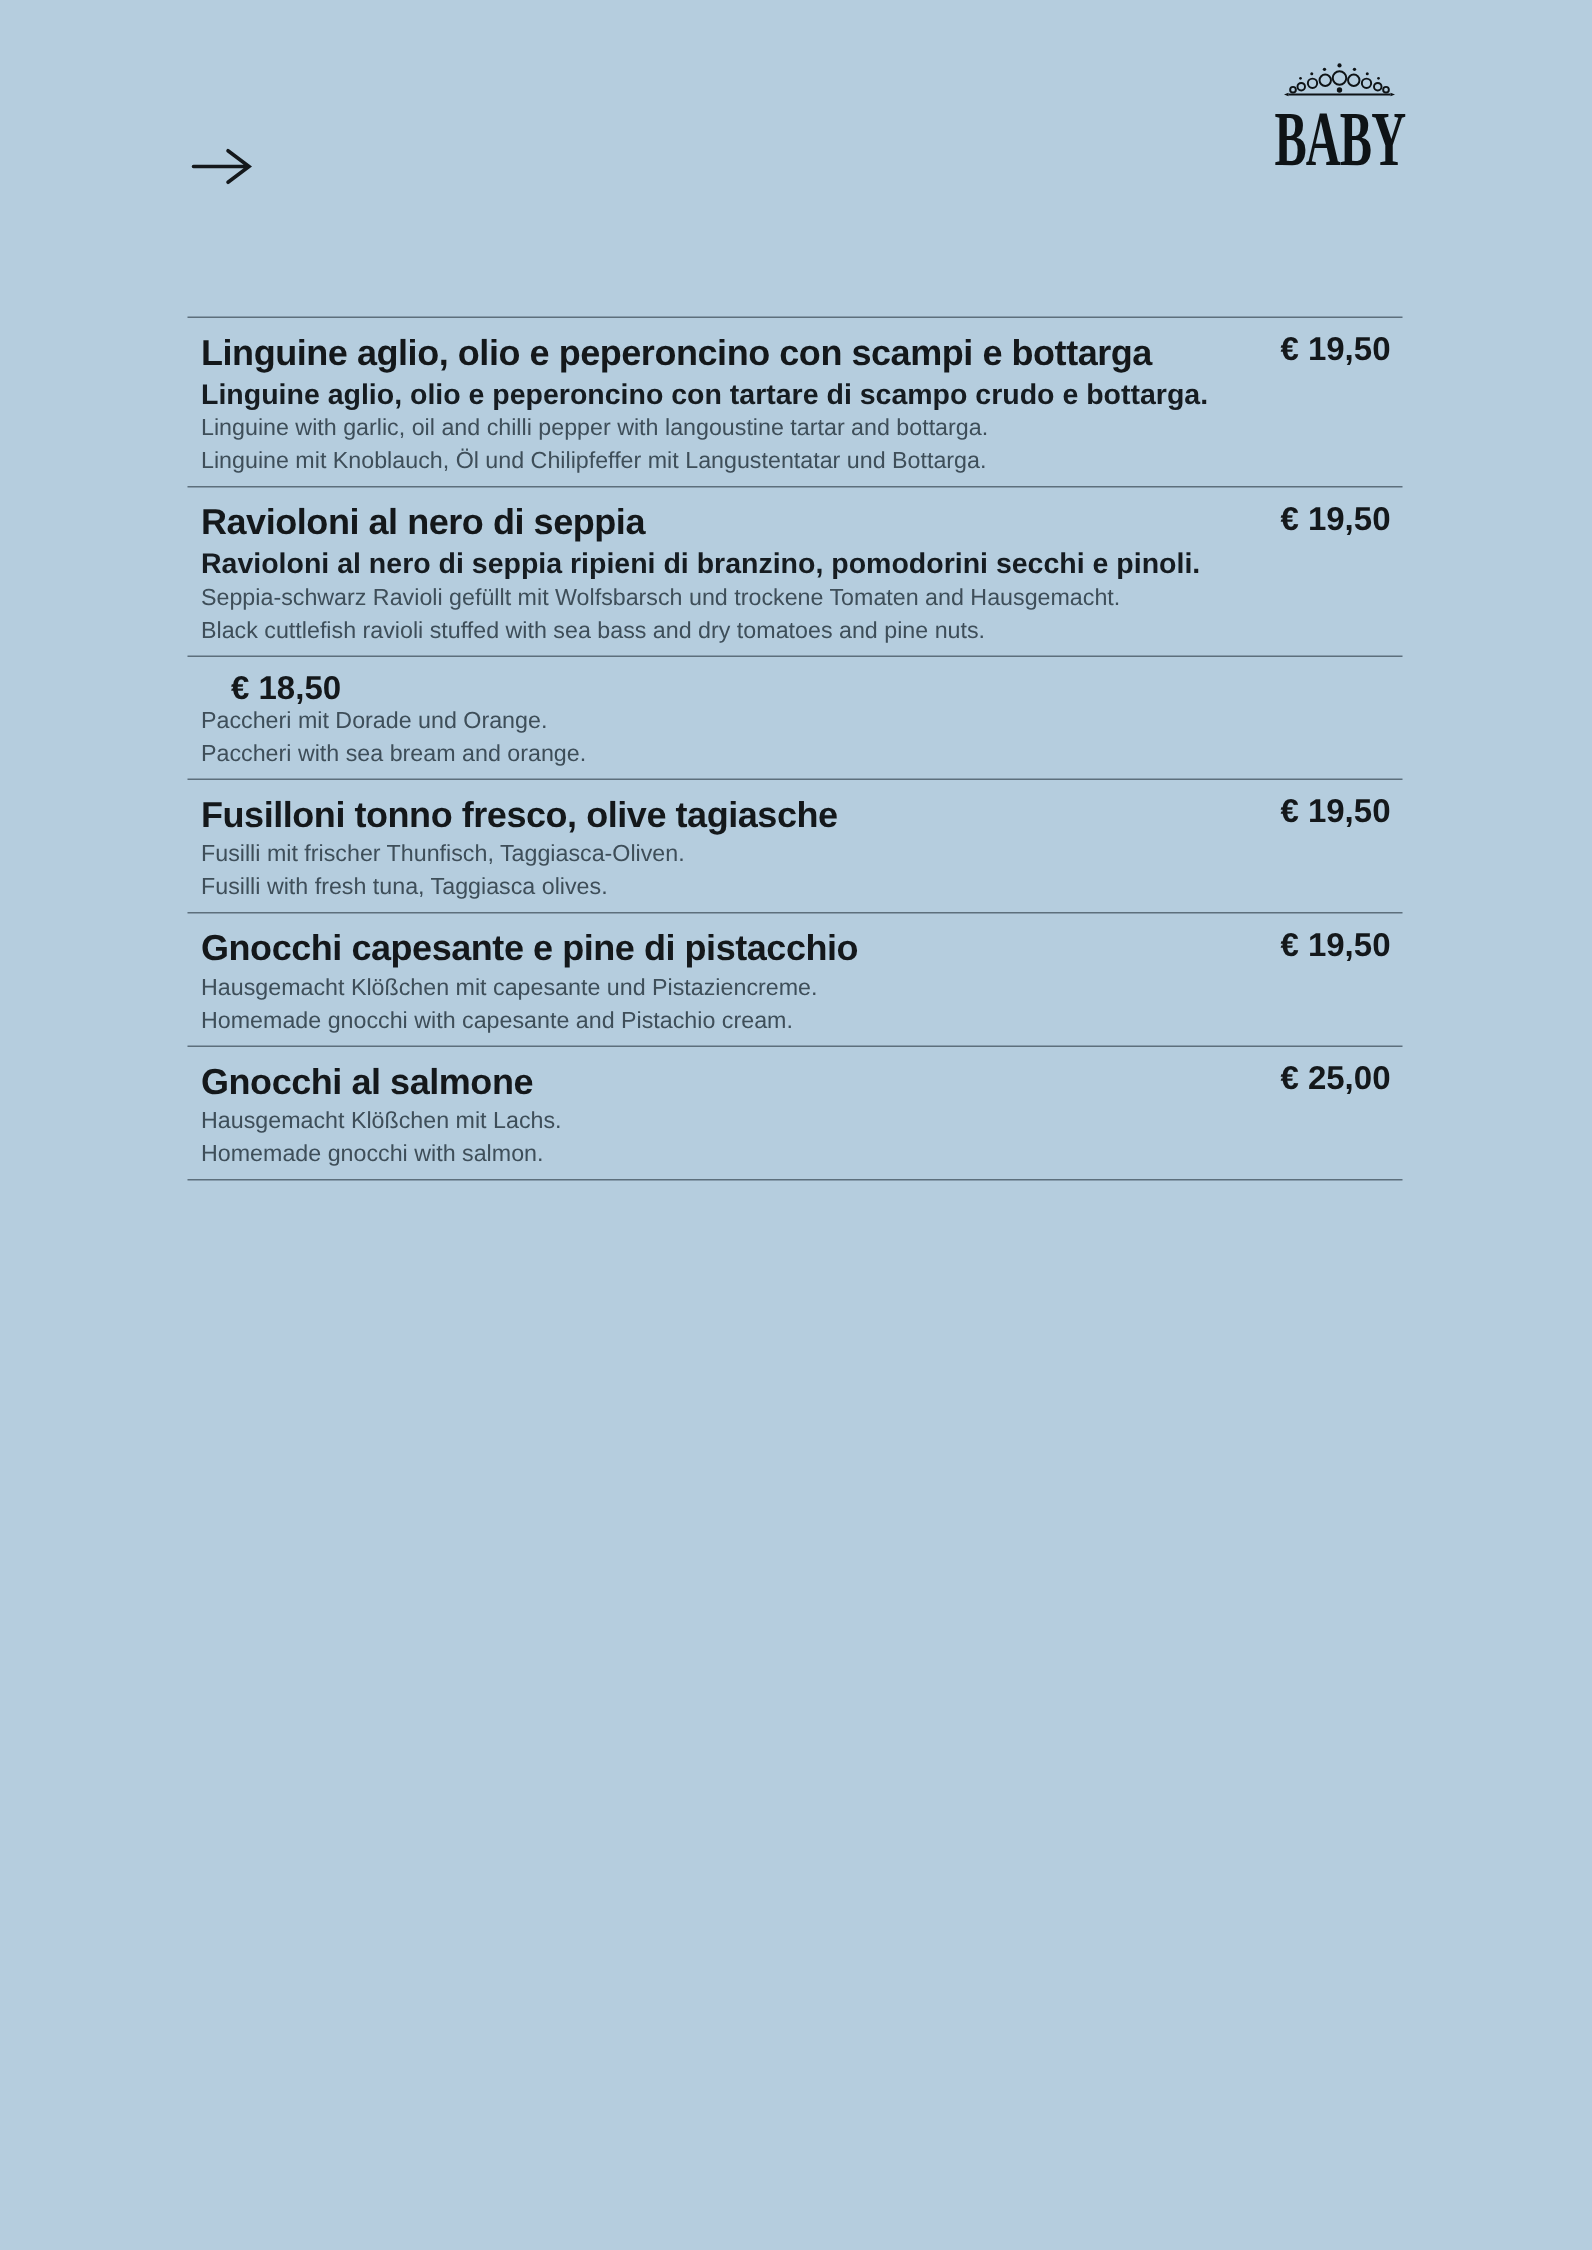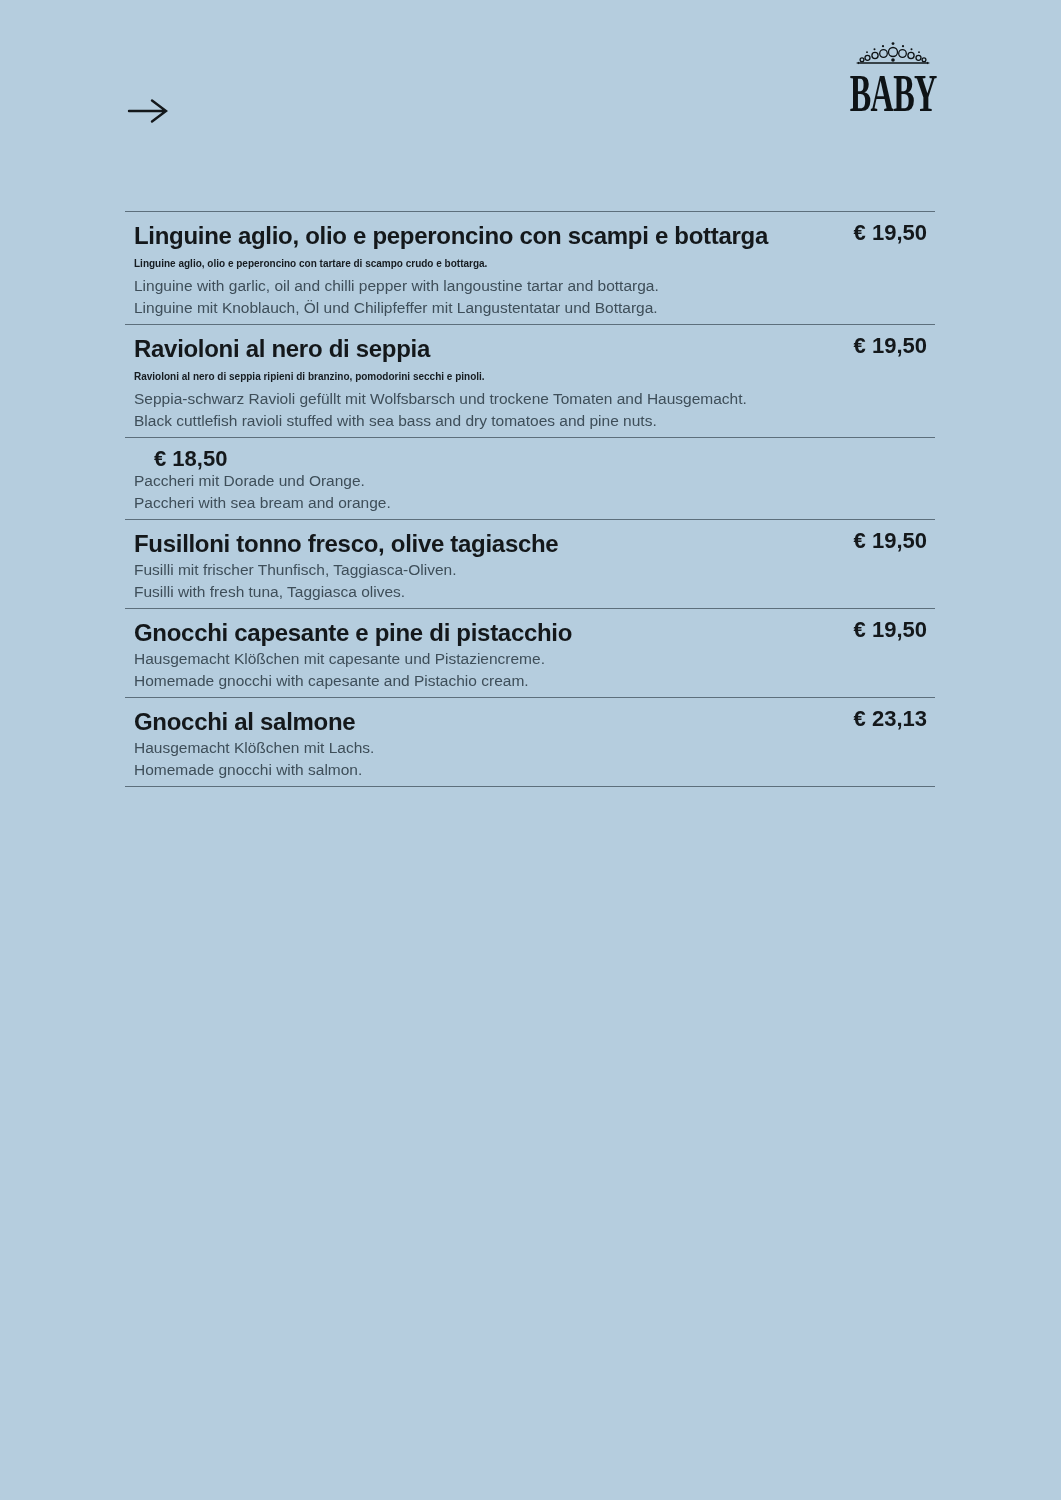--- a/index.html
+++ b/index.html
@@ -85,21 +85,21 @@
     font-size: 22px;
     font-weight: 700;
     line-height: 22px;
     color: var(--text-primary);
     white-space: nowrap;
     padding-left: 20px;
     margin-top: 1px;
   }
   .dish-sub {
     margin: 2px 0 0;
-    font-size: 10px;
+    font-size: 19px;
     font-weight: 700;
     line-height: 22px;
     color: #161c21;
   }
   .dish-desc {
     margin: 0;
     font-size: 15.5px;
     font-weight: 400;
     line-height: 22px;
     color: var(--text-muted);
@@ -190,19 +190,19 @@
       <div class="dish-price">€ 19,50</div>
     </div>
 
     <p class="dish-desc">Hausgemacht Klößchen mit capesante und Pistaziencreme.</p>
     <p class="dish-desc">Homemade gnocchi with capesante and Pistachio cream.</p>
   </section>
 
   <section class="menu-item">
     <div class="item-row">
       <h2 class="dish-title">Gnocchi al salmone</h2>
-      <div class="dish-price">€ 23,13</div>
+      <div class="dish-price">€ 25,00</div>
     </div>
 
     <p class="dish-desc">Hausgemacht Klößchen mit Lachs.</p>
     <p class="dish-desc">Homemade gnocchi with salmon.</p>
   </section>
 </main>
 
 </body></html>

